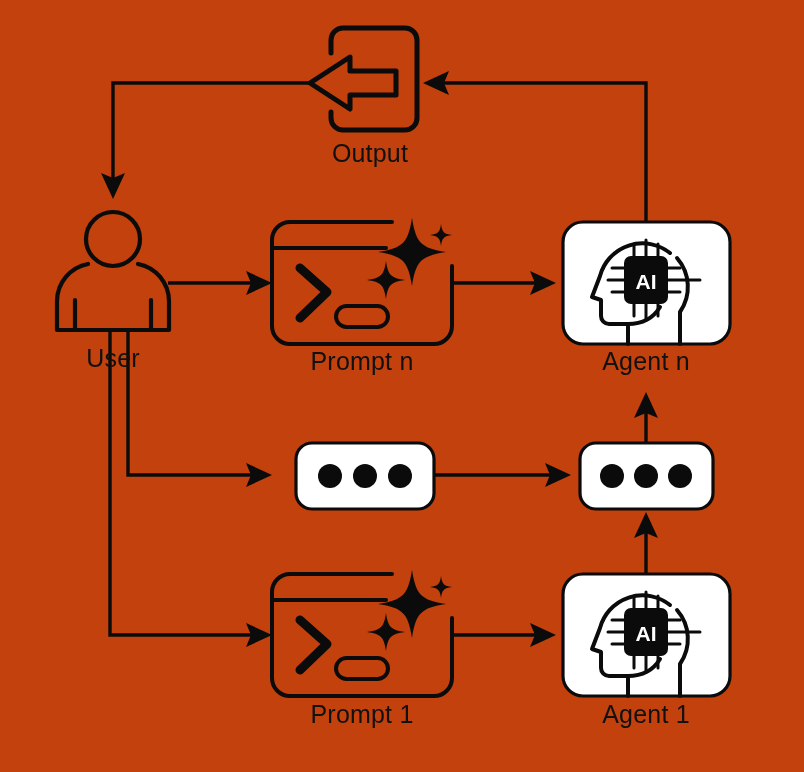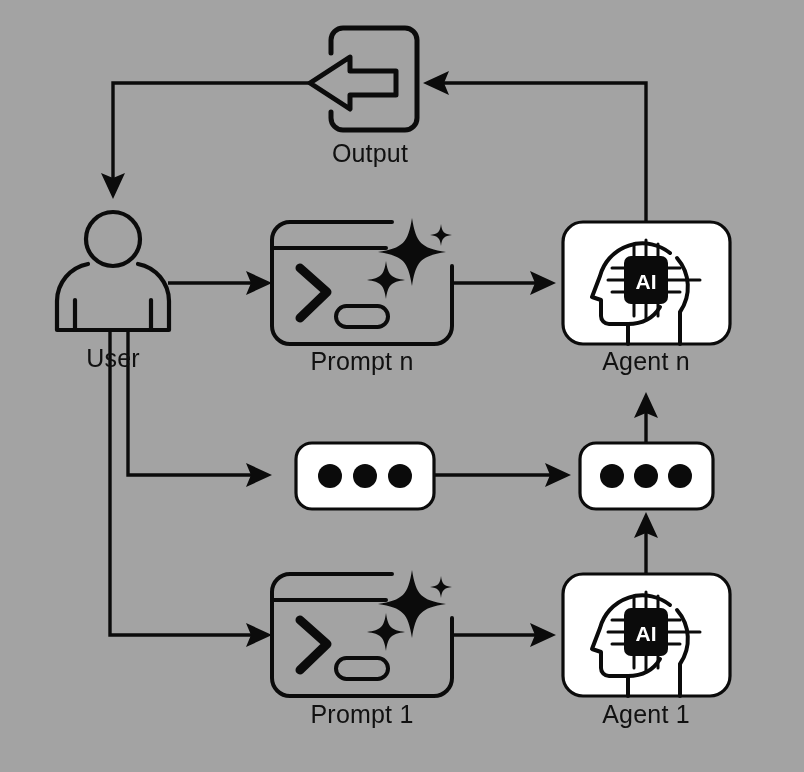--- a/index.html
+++ b/index.html
@@ -11,21 +11,21 @@
   body {
     width: 804px;
     height: 772px;
     overflow: hidden;
     font-family: "Liberation Sans", "DejaVu Sans", sans-serif;
   }
   #diagram-root {
     position: relative;
     width: 804px;
     height: 772px;
-    background: #a3a3a3;
+    background: #c2410c;
     text-align: right;
   }
   svg#diagram-svg {
     display: block;
     width: 804px;
     height: 772px;
   }
   .node-label {
     font-family: "Liberation Sans", "DejaVu Sans", sans-serif;
     font-size: 25px;

